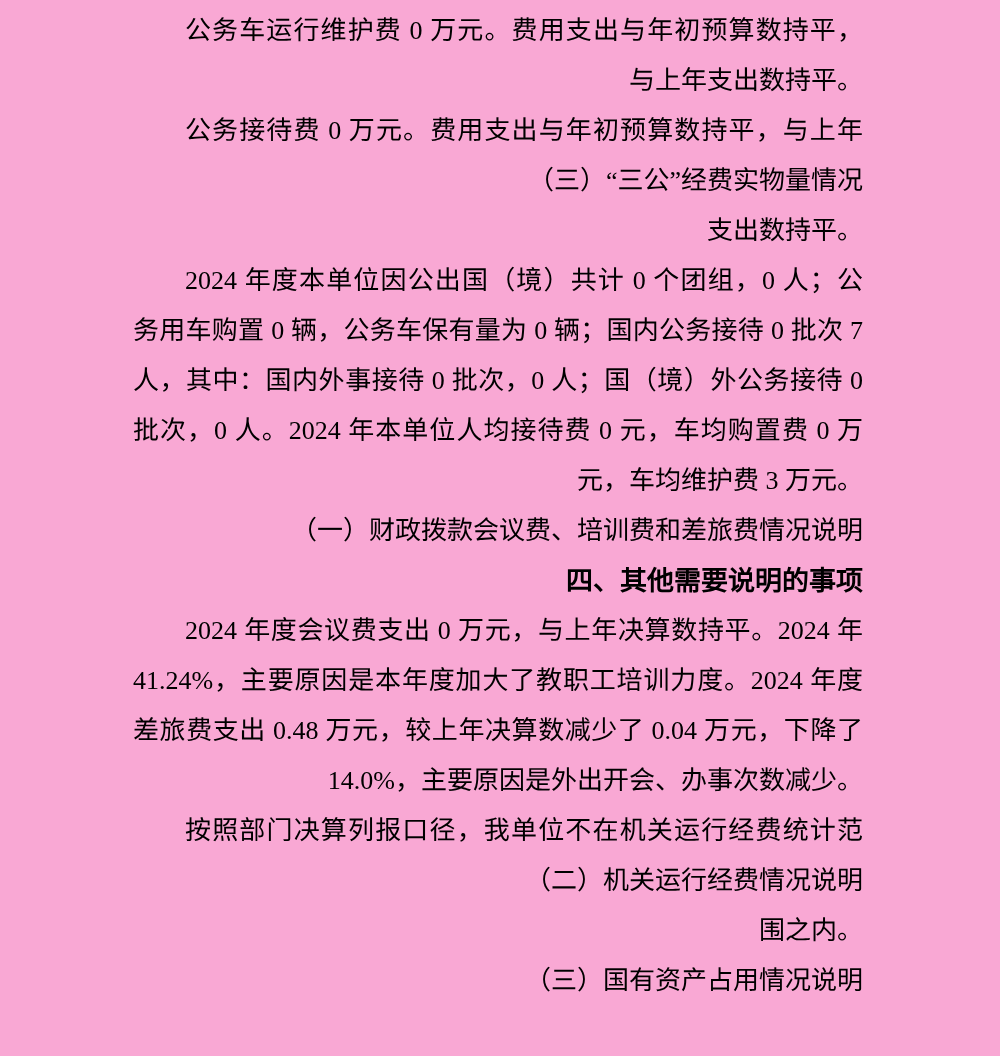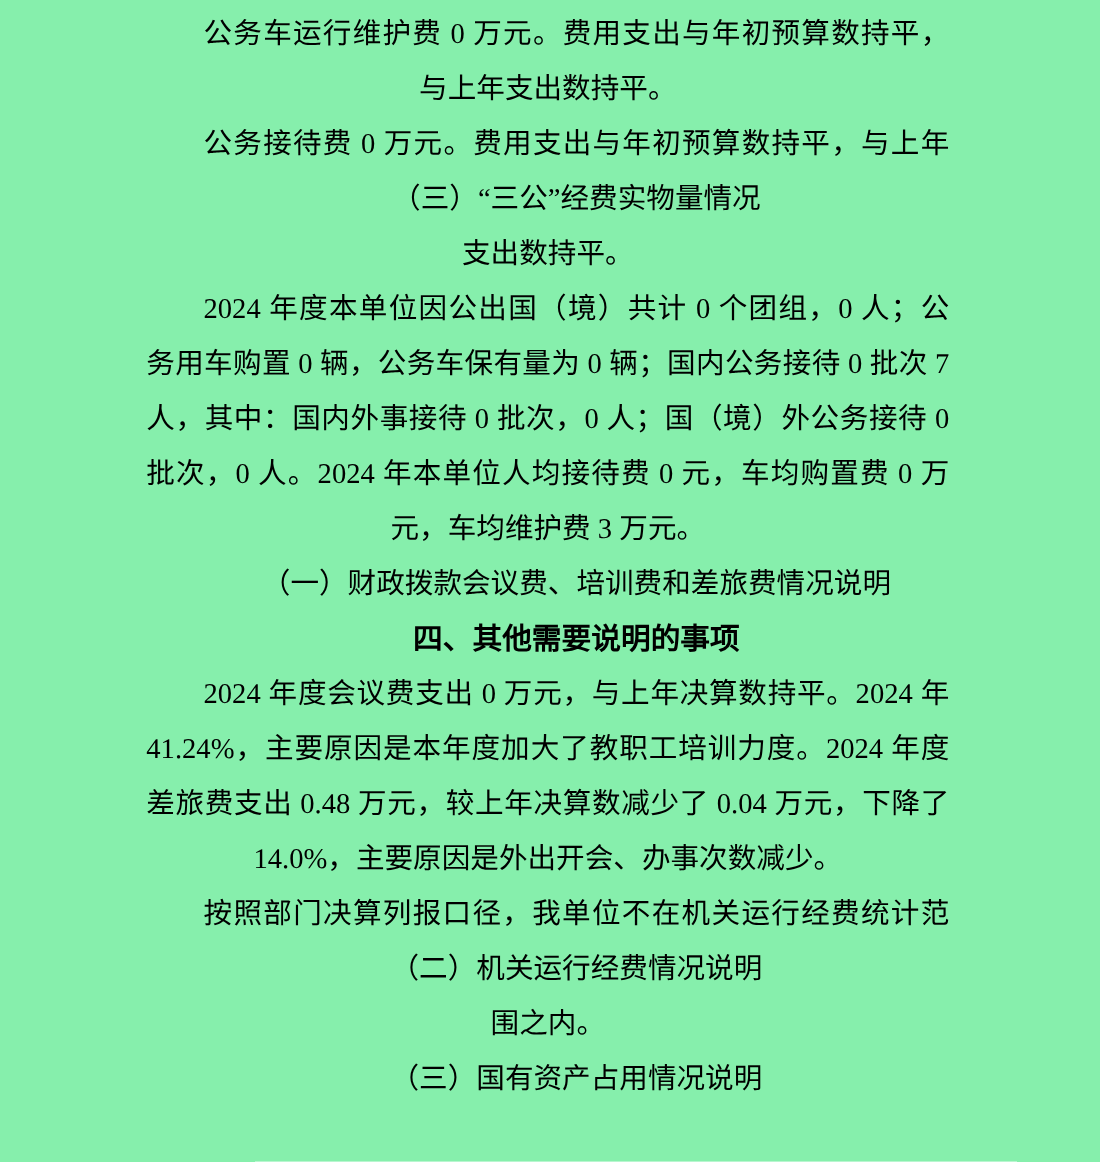--- a/index.html
+++ b/index.html
@@ -10,31 +10,31 @@
     width: 1000px;
     height: 1056px;
     background: #ffffff;
     overflow: hidden;
   }
   .page {
     box-sizing: border-box;
     width: 1000px;
     height: 1056px;
     padding: 6px 0 0 133px;
-    background: #86efac;
+    background: #f9a8d4;
   }
   .doc-line {
     box-sizing: border-box;
     width: 730px;
     height: 50px;
     line-height: 50px;
     font-family: "Liberation Serif", "DejaVu Serif", serif;
     font-size: 26px;
     color: #000000;
-    text-align: center;
+    text-align: right;
     white-space: nowrap;
   }
   .doc-line.justify {
     white-space: normal;
     text-align: justify;
     text-align-last: justify;
   }
   .doc-line.indent {
     padding-left: 52px;
   }

